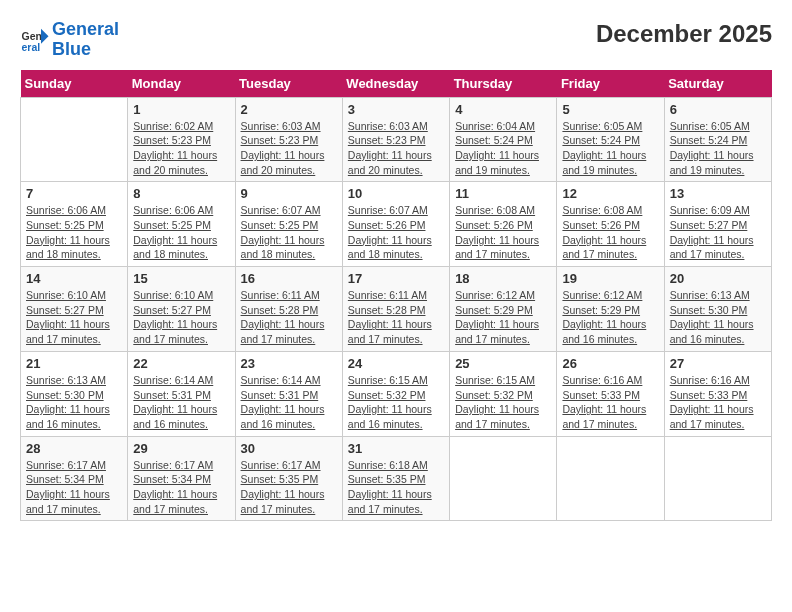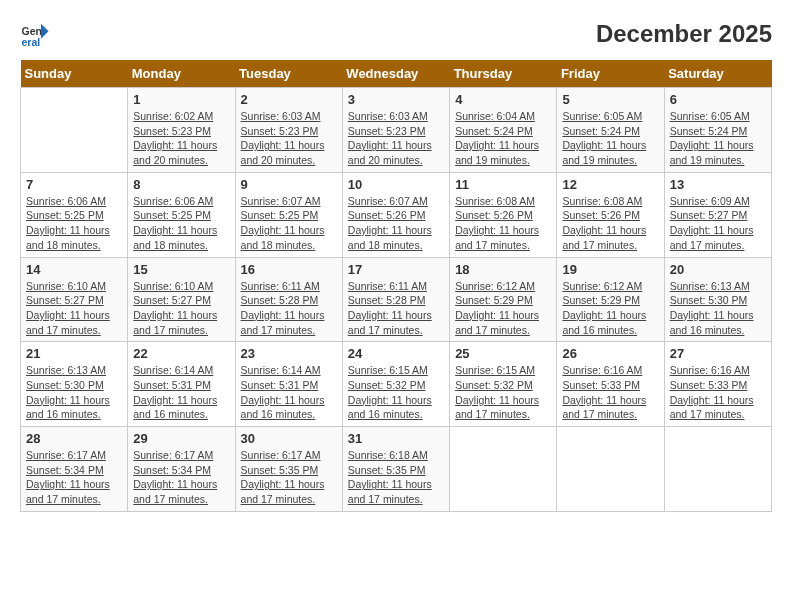--- a/index.html
+++ b/index.html
@@ -45,21 +45,21 @@
     .subtitle {
       font-size: 16px;
       color: #555;
     }
     table {
       width: 100%;
       border-collapse: collapse;
       font-size: 11px;
     }
     thead tr th {
-      background-color: #a16207;
+      background-color: #be185d;
       color: #fff;
       padding: 6px 4px;
       text-align: left;
       font-size: 13px;
       font-weight: bold;
     }
     tbody tr td {
       border: 1px solid #ccc;
       vertical-align: top;
       padding: 4px 5px;
@@ -92,20 +92,28 @@
 </head>
 <body>
 
 <div class="header-area">
   <div class="logo">
     <svg class="logo-icon" viewBox="0 0 40 40">
       <text x="2" y="20" font-size="14" font-weight="bold" fill="#333">Gen</text>
       <text x="2" y="34" font-size="14" font-weight="bold" fill="#1a6bbf">eral</text>
       <polygon points="28,5 38,15 28,25" fill="#1a6bbf"></polygon>
     </svg>
+    <div>
+      <div class="logo-text">
+        <span>General</span>
+      </div>
+      <div class="logo-text">
+        <span style="color:#1a6bbf">Blue</span>
+      </div>
+    </div>
   </div>
   <div class="title-block">
     <div class="month-title">December 2025</div>
   </div>
 </div>
 
 <table>
   <thead>
     <tr>
     <th>Sunday</th>

